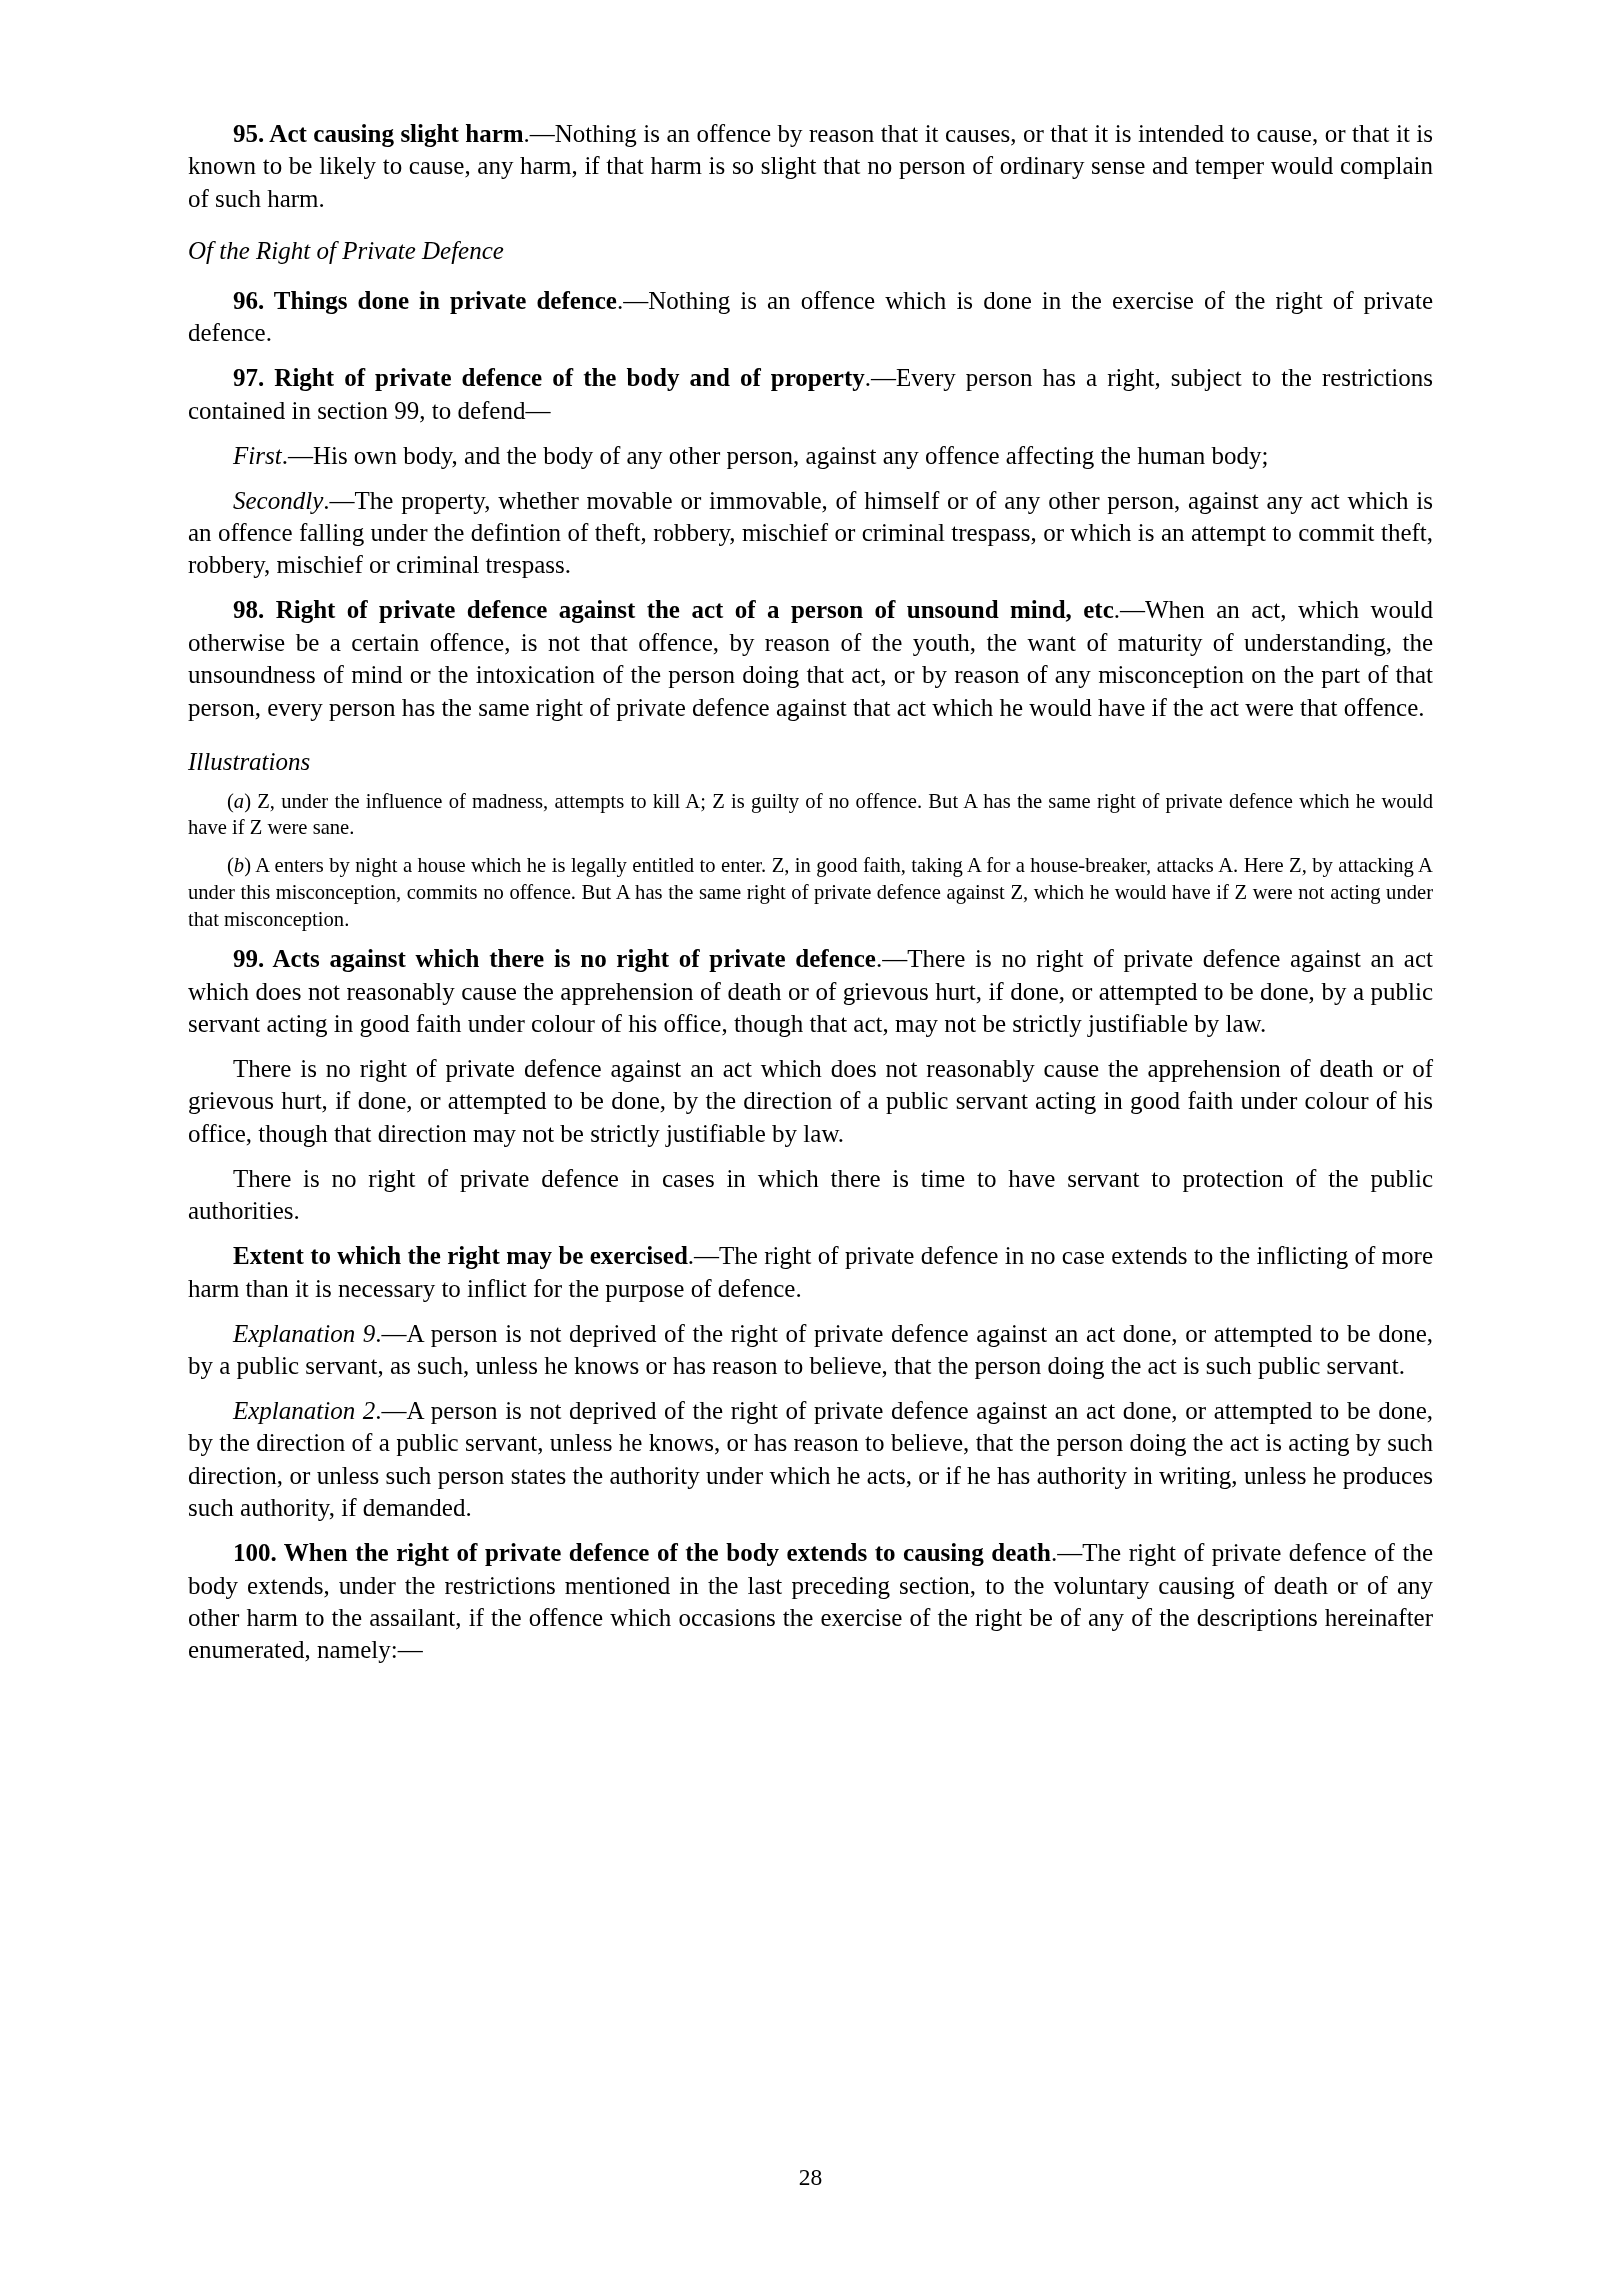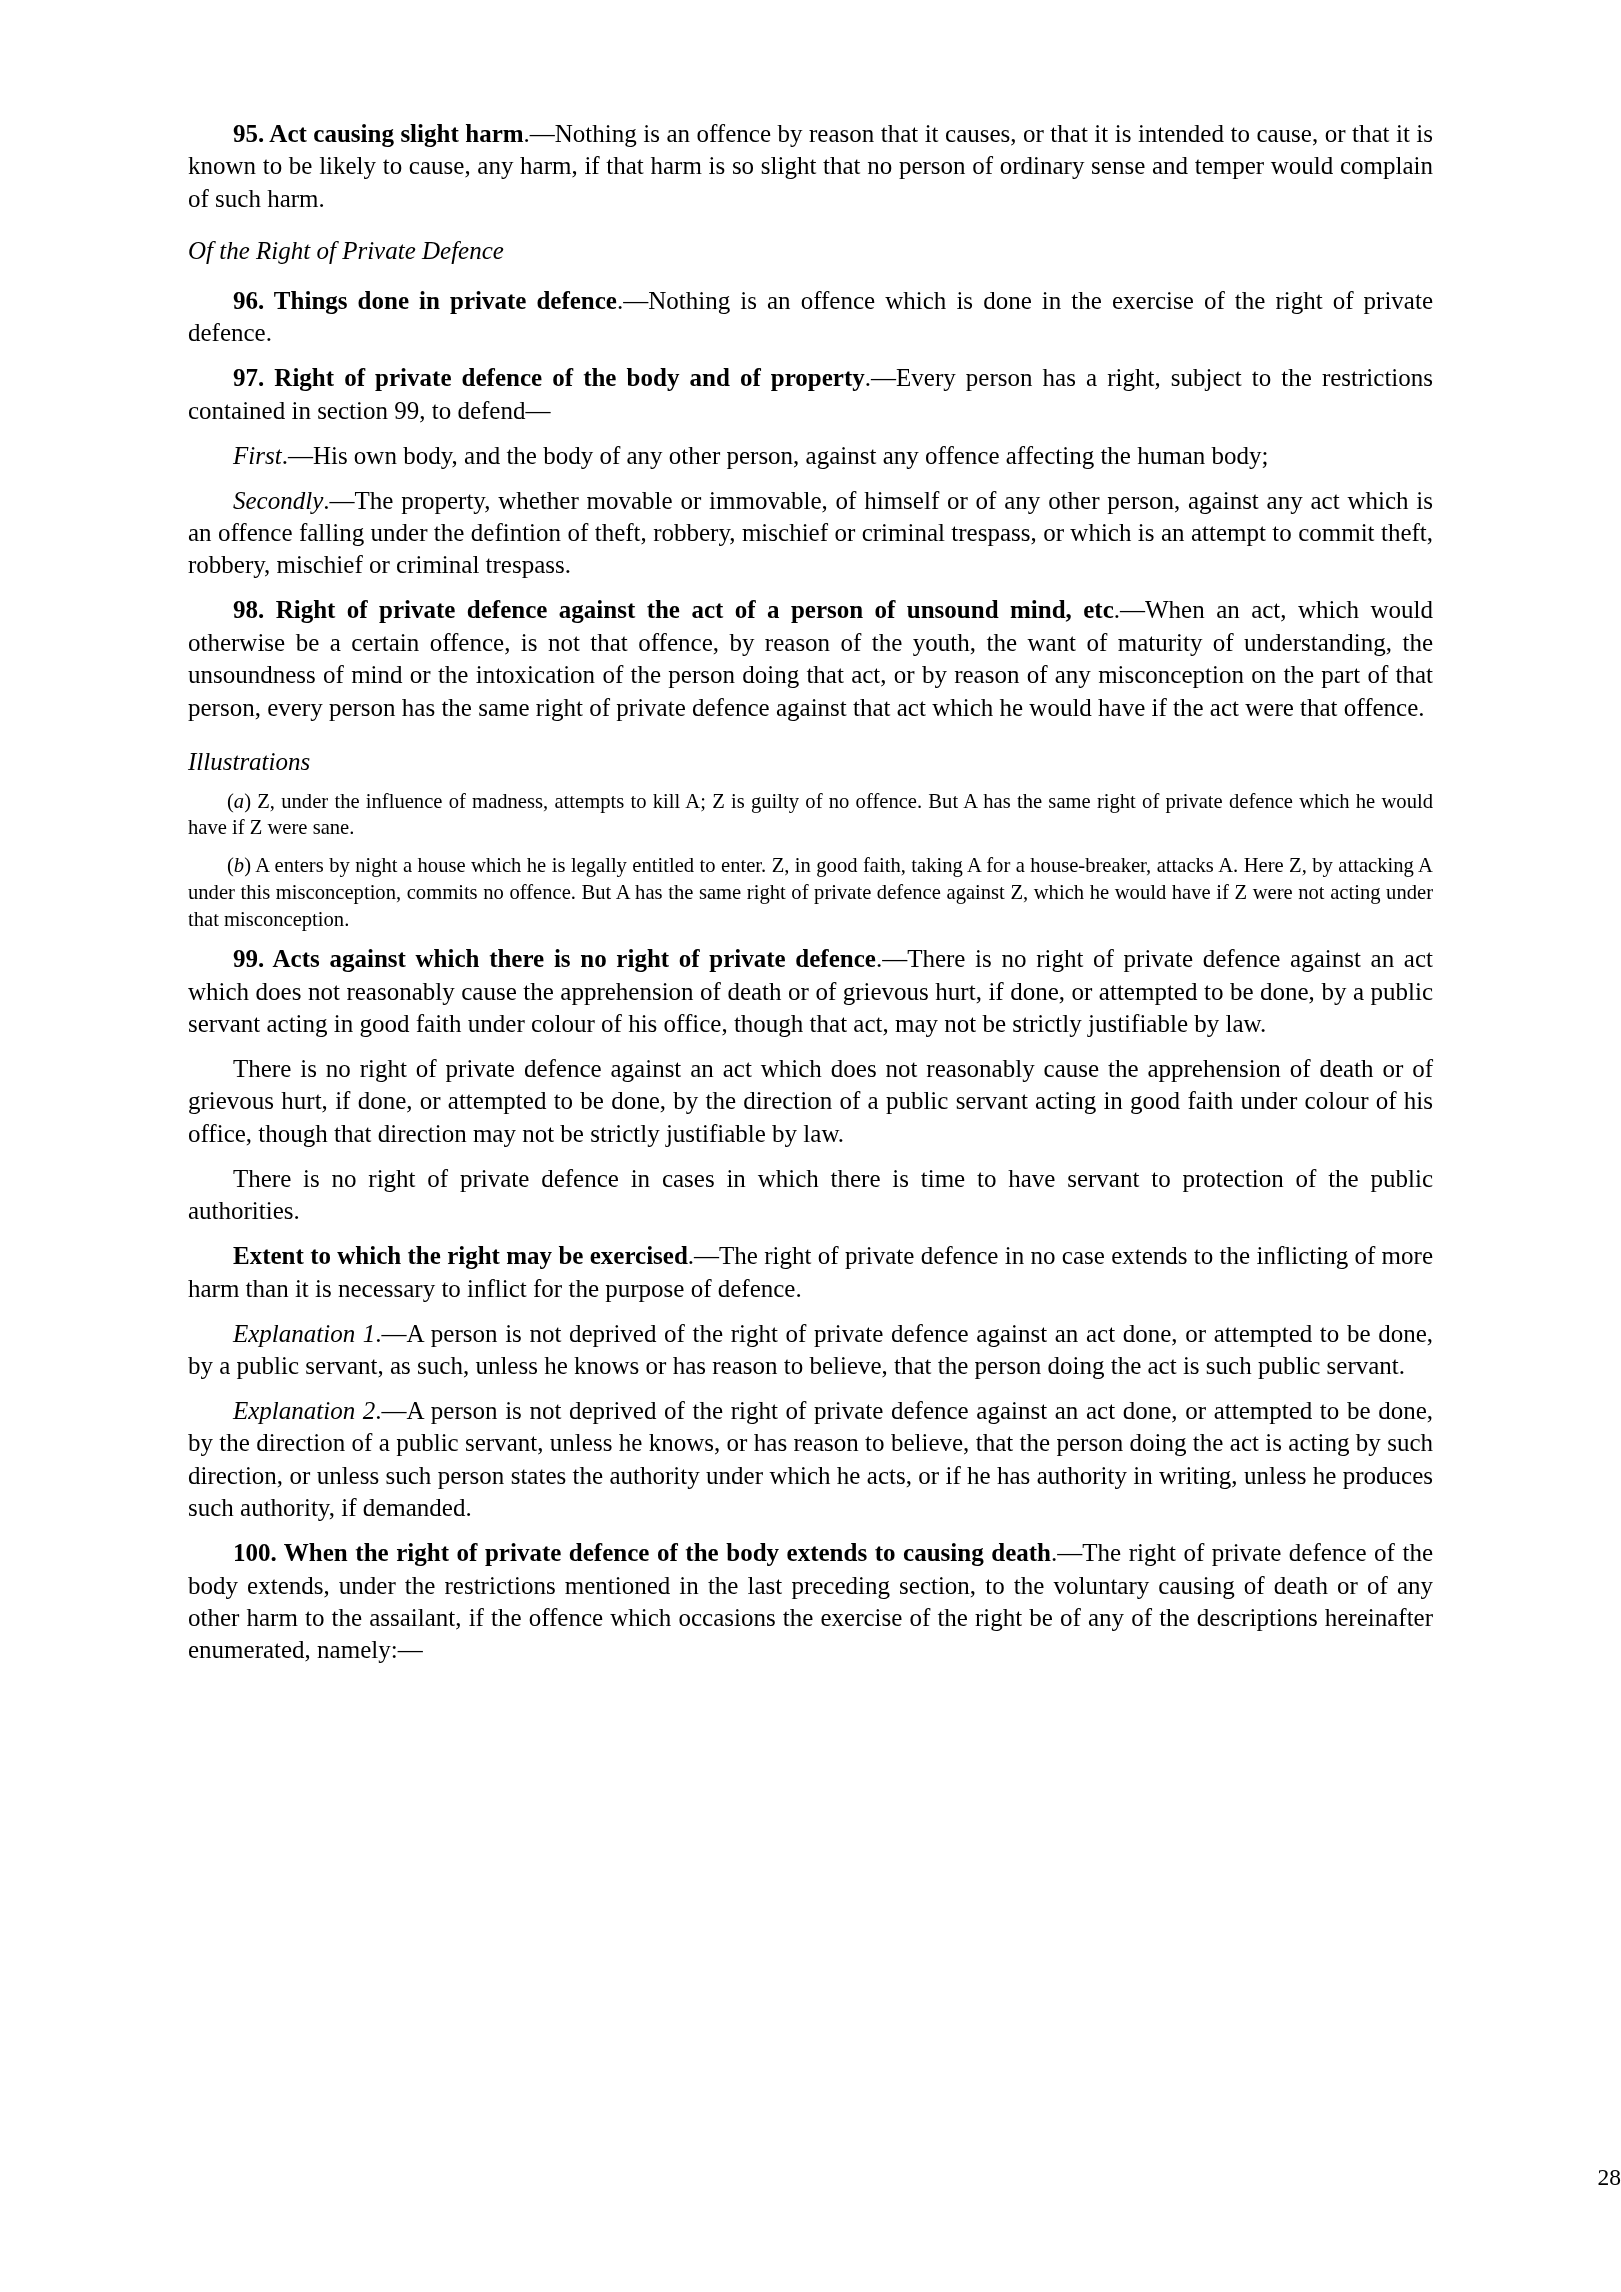--- a/index.html
+++ b/index.html
@@ -61,21 +61,21 @@
   }
   .it {
     font-style: italic;
     margin-top: 7px;
   }
   .pageno {
     position: absolute;
     left: 0;
     right: 0;
     bottom: 102px;
-    text-align: right;
+    text-align: center;
     font-size: 23.5px;
   }
   p { orphans: 1; widows: 1; }
 </style>
 </head>
 <body>
 
 <div class="page">
 
   <p class="body-text indent"><b class="sec">95. Act causing slight harm</b><span>.—Nothing is an offence by reason that it causes, or that it is intended to cause, or that it is known to be likely to cause, any harm, if that harm is so slight that no person of ordinary sense and temper would complain of such harm.</span></p>
@@ -99,21 +99,21 @@
   <p class="small indent"><span>(</span><span class="it">b</span><span>)</span><span> A enters by night a house which he is legally entitled to enter. Z, in good faith, taking A for a house-breaker, attacks A. Here Z, by attacking A under this misconception, commits no offence. But A has the same right of private defence against Z, which he would have if Z were not acting under that misconception.</span></p>
 
   <p class="body-text indent"><b class="sec">99. Acts against which there is no right of private defence</b><span>.—There is no right of private defence against an act which does not reasonably cause the apprehension of death or of grievous hurt, if done, or attempted to be done, by a public servant acting in good faith under colour of his office, though that act, may not be strictly justifiable by law.</span></p>
 
   <p class="body-text indent">There is no right of private defence against an act which does not reasonably cause the apprehension of death or of grievous hurt, if done, or attempted to be done, by the direction of a public servant acting in good faith under colour of his office, though that direction may not be strictly justifiable by law.</p>
 
   <p class="body-text indent">There is no right of private defence in cases in which there is time to have servant to protection of the public authorities.</p>
 
   <p class="body-text indent"><b class="sec">Extent to which the right may be exercised</b><span>.—The right of private defence in no case extends to the inflicting of more harm than it is necessary to inflict for the purpose of defence.</span></p>
 
-  <p class="body-text indent"><span class="it">Explanation 1</span><span>.—A person is not deprived of the right of private defence against an act done, or attempted to be done, by a public servant, as such, unless he knows or has reason to believe, that the person doing the act is such public servant.</span></p>
+  <p class="body-text indent"><span class="it">Explanation 9</span><span>.—A person is not deprived of the right of private defence against an act done, or attempted to be done, by a public servant, as such, unless he knows or has reason to believe, that the person doing the act is such public servant.</span></p>
 
   <p class="body-text indent"><span class="it">Explanation 2</span><span>.—A person is not deprived of the right of private defence against an act done, or attempted to be done, by the direction of a public servant, unless he knows, or has reason to believe, that the person doing the act is acting by such direction, or unless such person states the authority under which he acts, or if he has authority in writing, unless he produces such authority, if demanded.</span></p>
 
   <p class="body-text indent"><b class="sec">100. When the right of private defence of the body extends to causing death</b><span>.—The right of private defence of the body extends, under the restrictions mentioned in the last preceding section, to the voluntary causing of death or of any other harm to the assailant, if the offence which occasions the exercise of the right be of any of the descriptions hereinafter enumerated, namely:—</span></p>
 
 
 </div>
 
 <div class="pageno">28</div>
 

